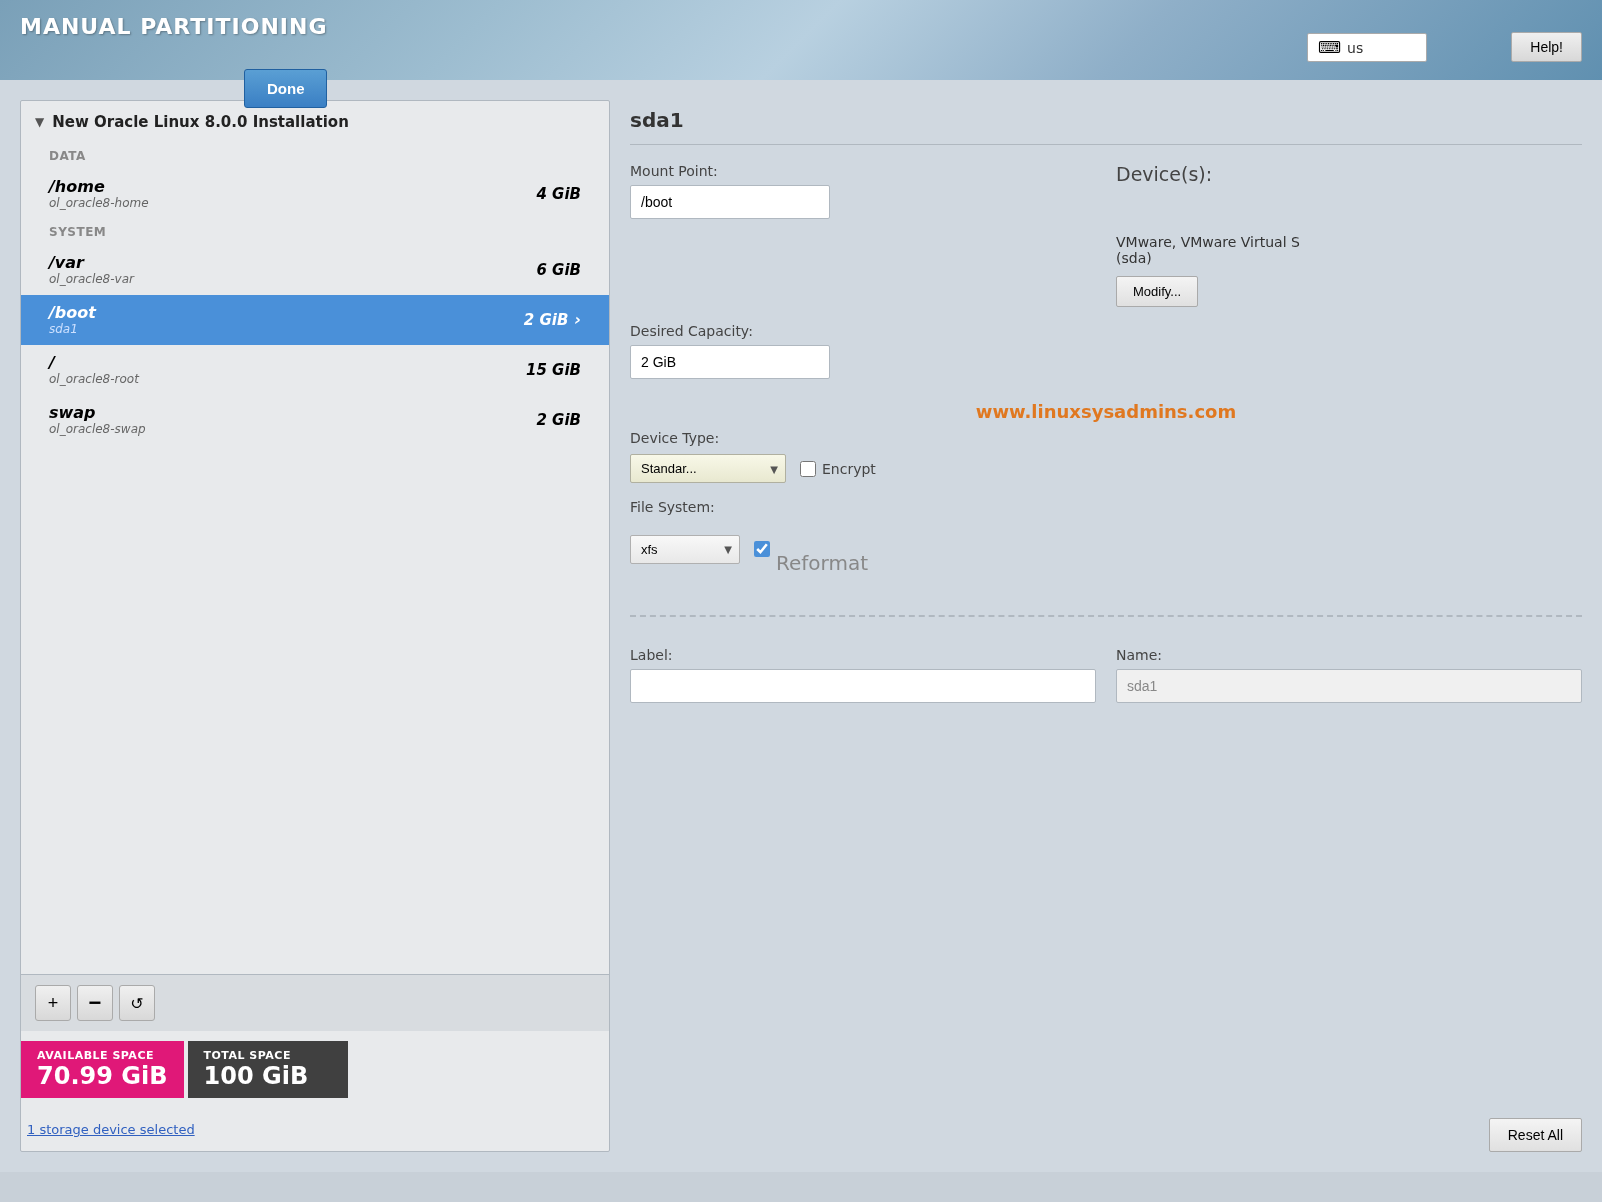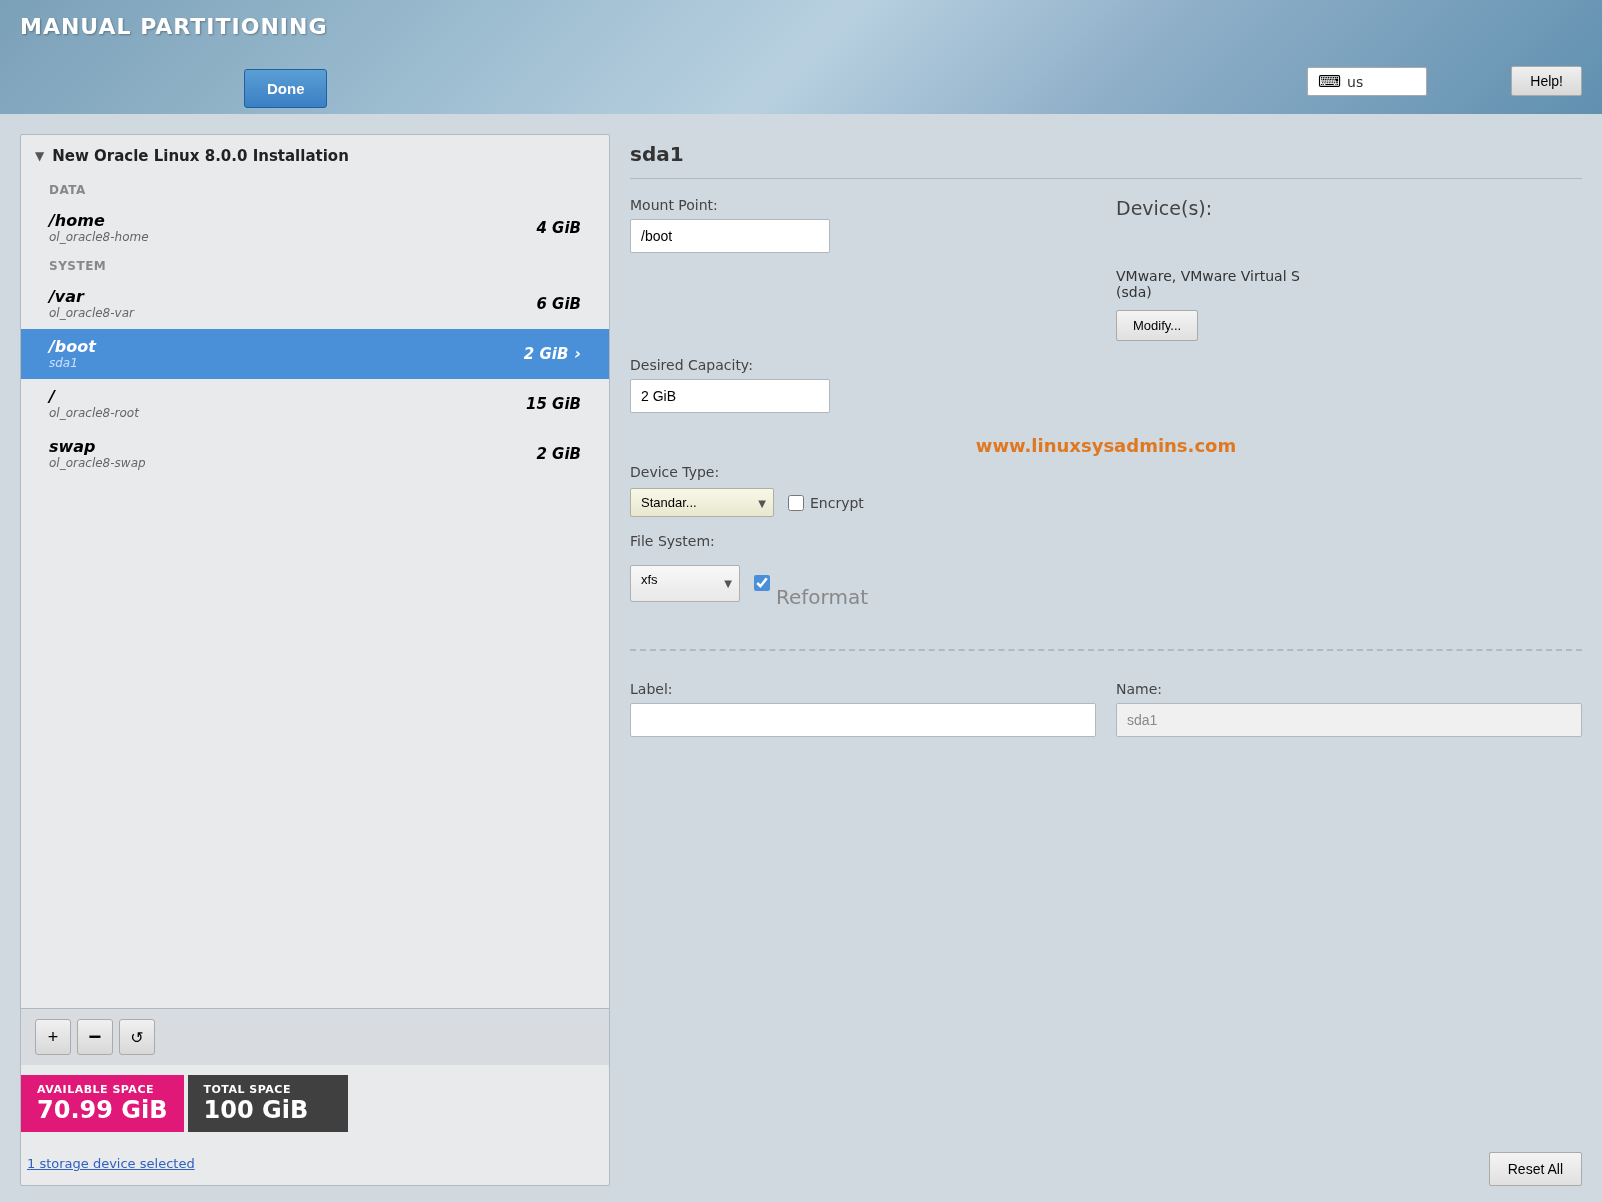--- a/index.html
+++ b/index.html
@@ -8,21 +8,21 @@
       font-size: 14px;
       background: #c8d0d8;
       width: 1602px;
       height: 1202px;
       overflow: hidden;
     }
 
     
     .header {
       background: linear-gradient(135deg, #7aa0b8 0%, #9dbdd0 30%, #b8d0e0 50%, #8fafc8 70%, #6090b0 100%);
-      height: 114px;
+      height: 80px;
       display: flex;
       align-items: center;
       padding: 0 20px;
       position: relative;
     }
     .header-title-left {
       color: white;
       font-size: 22px;
       font-weight: bold;
       letter-spacing: 1px;
@@ -314,21 +314,21 @@
       display: inline-block;
     }
     .select-box {
       background: linear-gradient(to bottom, #f8f8e8, #e8e8d0);
       border: 1px solid #b0b0a0;
       padding: 6px 30px 6px 10px;
       font-size: 13px;
       border-radius: 2px;
       appearance: none;
       cursor: pointer;
-      width: 144px;
+      width: 156px;
     }
     .select-arrow {
       position: absolute;
       right: 8px;
       top: 50%;
       transform: translateY(-50%);
       pointer-events: none;
       font-size: 10px;
       color: #555;
     }
@@ -413,21 +413,21 @@
       border: 1px solid #aaa;
       padding: 8px 18px;
       font-size: 14px;
       border-radius: 2px;
       cursor: pointer;
     }
 
     .xfs-select {
       background: linear-gradient(to bottom, #f8f8f8, #e8e8e8);
       border: 1px solid #b0b0b0;
-      padding: 6px 30px 14px 10px;
+      padding: 6px 30px 6px 10px;
       font-size: 13px;
       border-radius: 2px;
       appearance: none;
       cursor: pointer;
       width: 110px;
     }
   </style>
 </head>
 <body>
 

